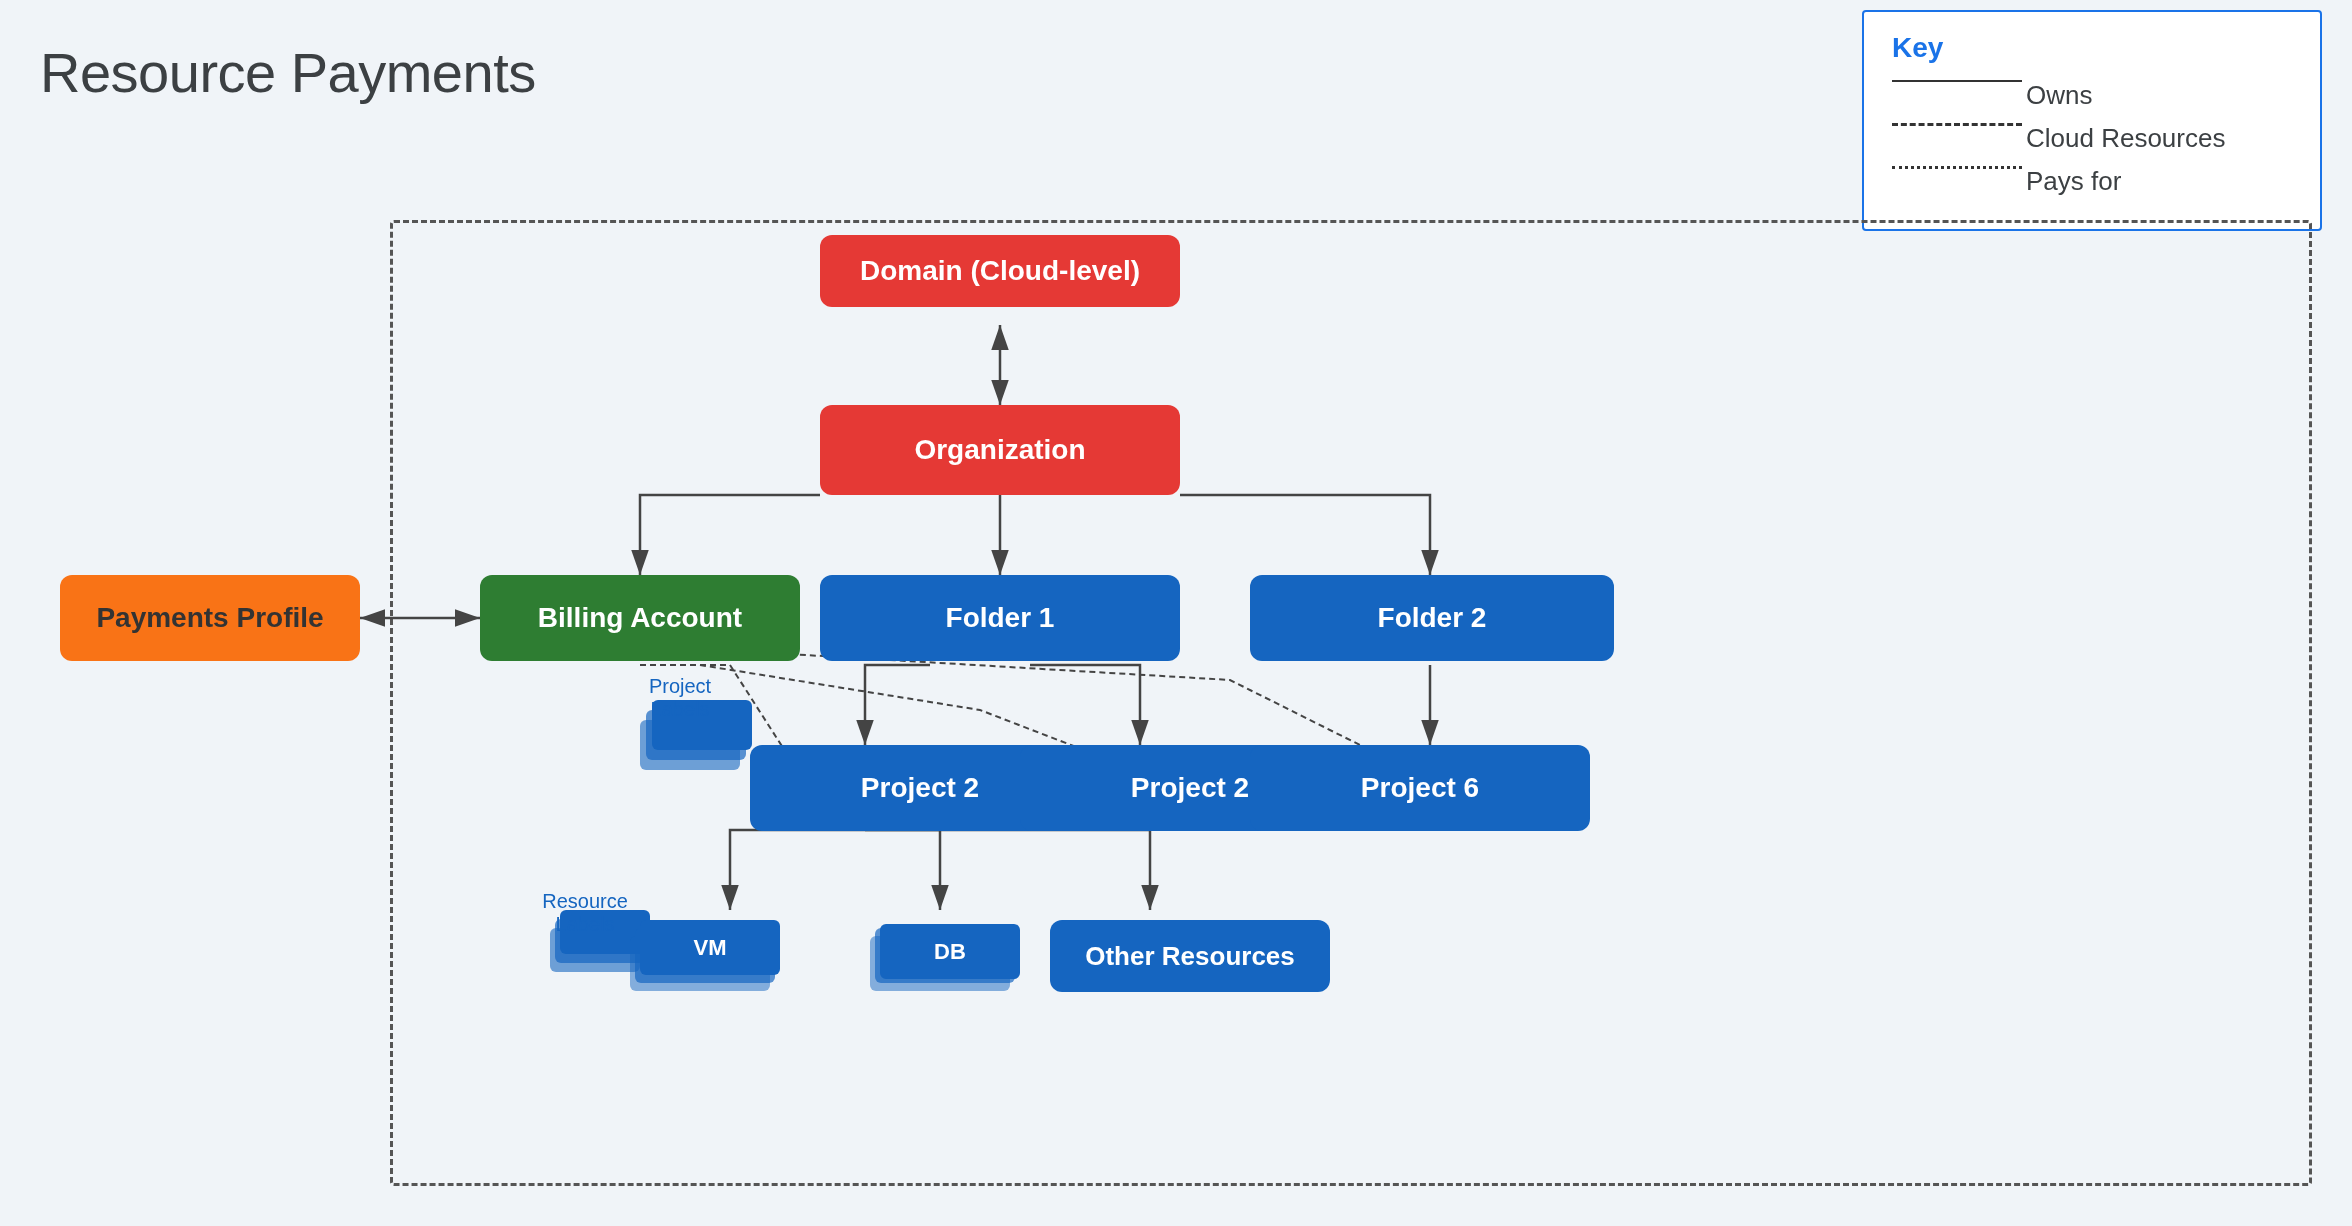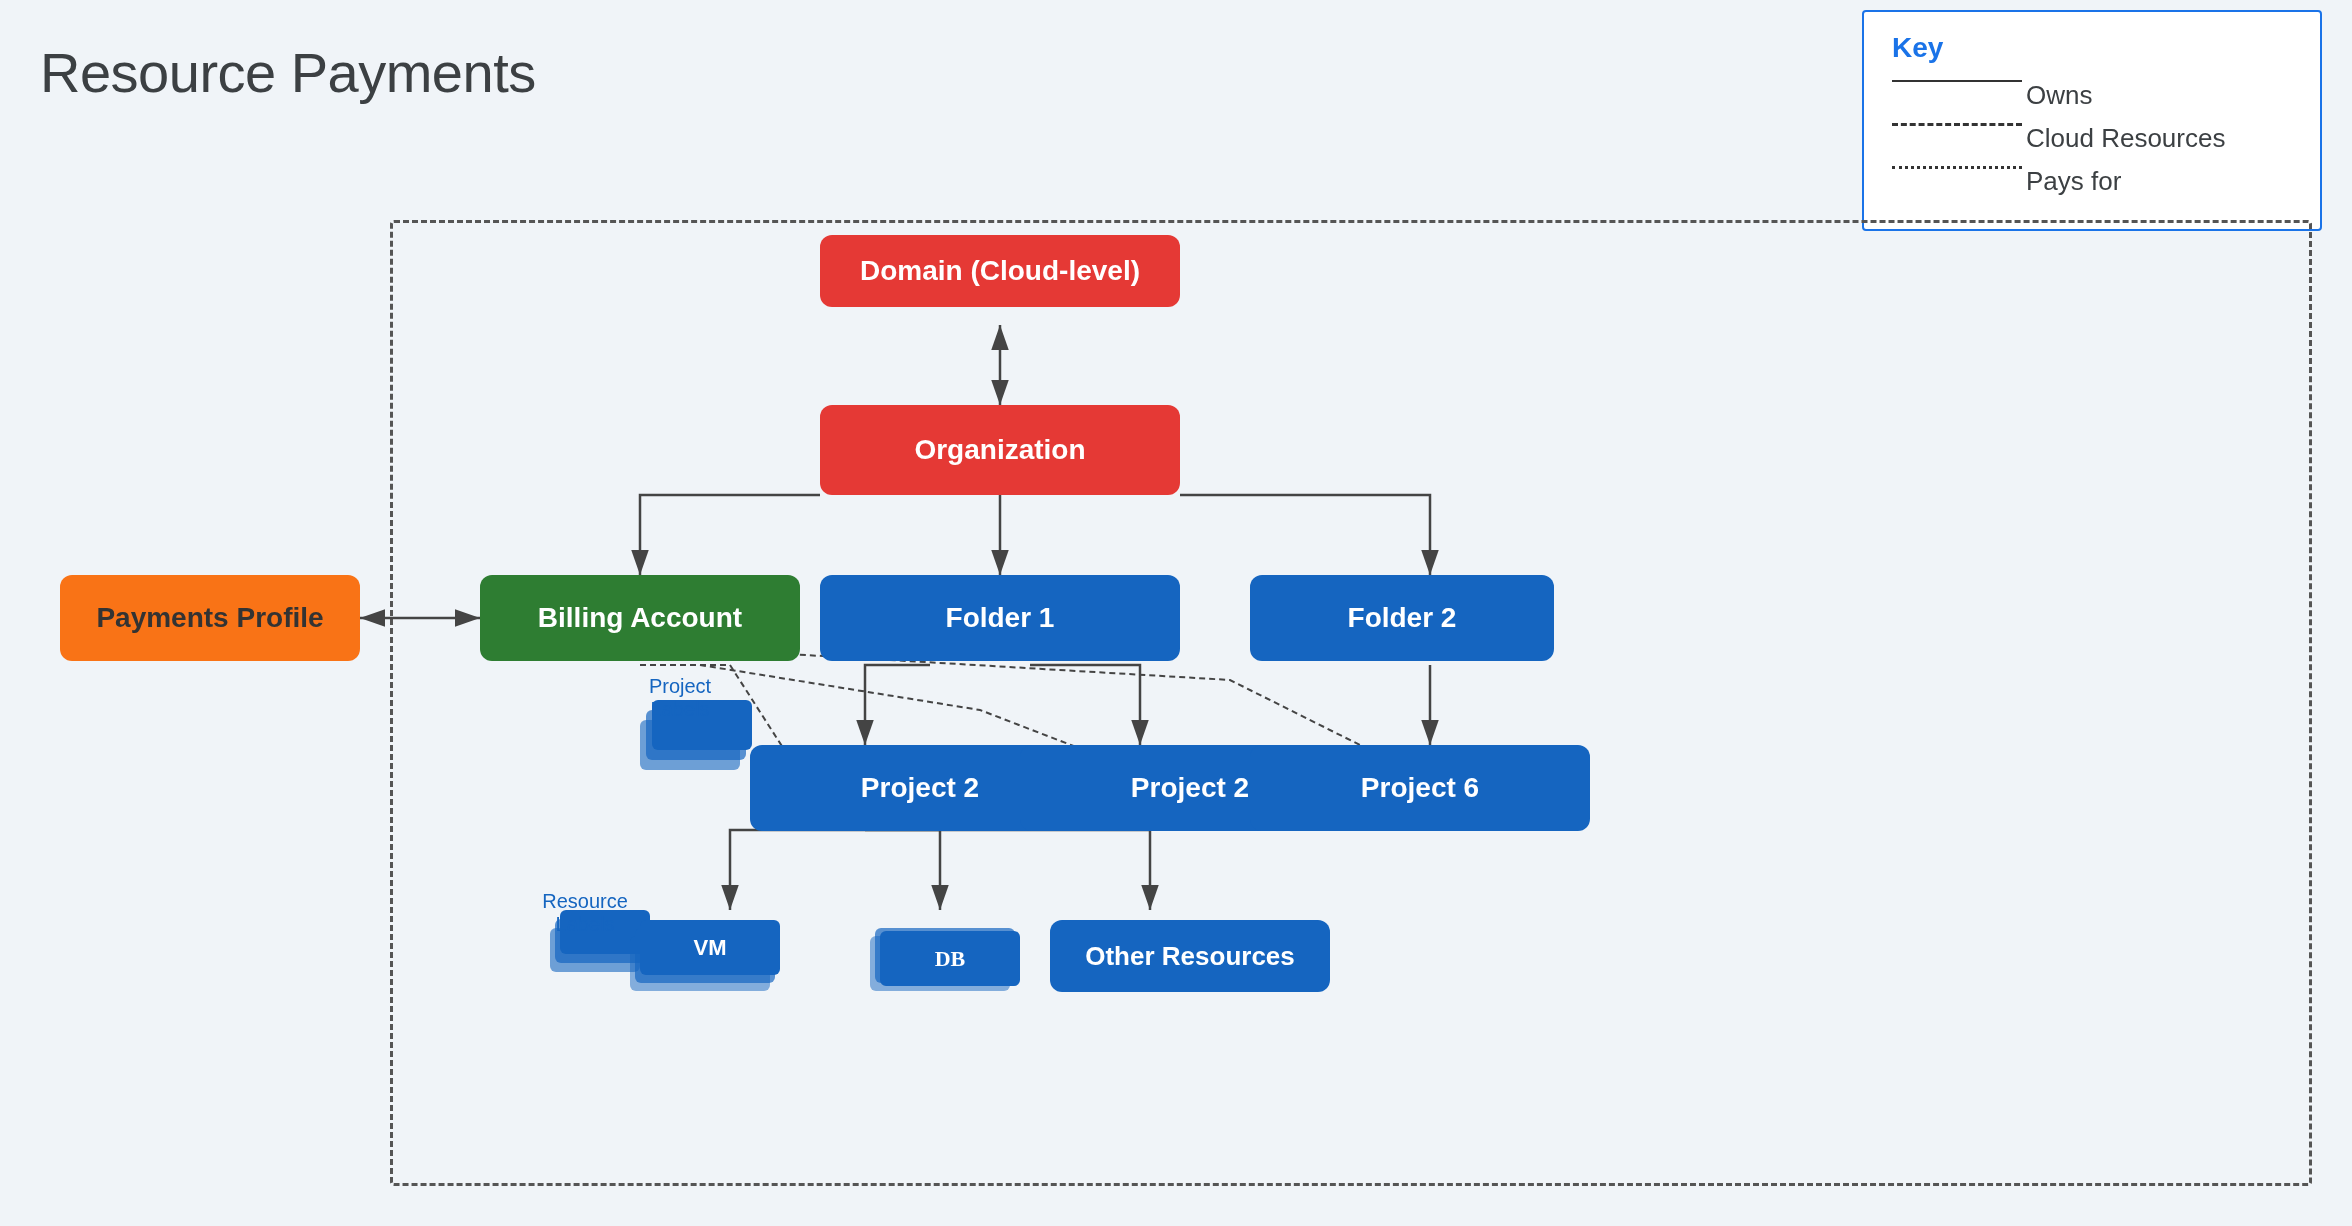--- a/index.html
+++ b/index.html
@@ -234,21 +234,21 @@
   <div class="node node-red node-large" style="left: 790px; top: 115px; width: 360px; height: 72px; font-size: 28px;">Domain (Cloud-level)</div>
 
   <div class="node node-red node-large" style="left: 790px; top: 285px; width: 360px; height: 90px; font-size: 28px;">Organization</div>
 
   <div class="node node-yellow node-medium" style="left: 30px; top: 455px; width: 300px; height: 86px; font-size: 28px;">Payments Profile</div>
 
   <div class="node node-green node-medium" style="left: 450px; top: 455px; width: 320px; height: 86px; font-size: 28px;">Billing Account</div>
 
   <div class="node node-blue node-medium" style="left: 790px; top: 455px; width: 360px; height: 86px; font-size: 28px;">Folder 1</div>
 
-  <div class="node node-blue node-medium" style="left: 1220px; top: 455px; width: 304px; height: 86px; font-size: 28px;">Folder 2</div>
+  <div class="node node-blue node-medium" style="left: 1220px; top: 455px; width: 364px; height: 86px; font-size: 28px;">Folder 2</div>
 
   <div class="stack-group" style="left: 610px; top: 580px;">
     <div class="stack-card" style="width: 100px; height: 50px; top: 20px; left: 0px; background: #1565c0; opacity: 0.6;"></div>
     <div class="stack-card" style="width: 100px; height: 50px; top: 10px; left: 6px; background: #1565c0; opacity: 0.7;"></div>
     <div class="stack-card" style="width: 100px; height: 50px; top: 0px; left: 12px; background: #1565c0;"></div>
   </div>
   <div class="label-blue" style="left: 590px; top: 555px; width: 120px; font-size: 20px;">Project
 Labels</div>
 
   <div class="node node-blue" style="left: 720px; top: 625px; width: 340px; height: 86px; font-size: 28px;">Project 2</div>
@@ -267,18 +267,18 @@
 
   <div class="stack-group" style="left: 600px; top: 800px;">
     <div class="stack-card" style="width: 140px; height: 55px; top: 16px; left: 0px; background: #1565c0; opacity: 0.5;"></div>
     <div class="stack-card" style="width: 140px; height: 55px; top: 8px; left: 5px; background: #1565c0; opacity: 0.7;"></div>
     <div class="stack-card" style="width: 140px; height: 55px; top: 0px; left: 10px; background: #1565c0;">VM</div>
   </div>
 
   <div class="stack-group" style="left: 840px; top: 800px;">
     <div class="stack-card" style="width: 140px; height: 55px; top: 16px; left: 0px; background: #1565c0; opacity: 0.5;"></div>
     <div class="stack-card" style="width: 140px; height: 55px; top: 8px; left: 5px; background: #1565c0; opacity: 0.7;"></div>
-    <div class="stack-card" style="width: 140px; height: 55px; top: 11px; left: 10px; background: #1565c0; font-family: Liberation Serif, serif;">DB</div>
+    <div class="stack-card" style="width: 140px; height: 55px; top: 4px; left: 10px; background: #1565c0;">DB</div>
   </div>
 
   <div class="node node-blue" style="left: 1020px; top: 800px; width: 280px; height: 72px; font-size: 26px;">Other Resources</div>
 
 </div>
 
 </body></html>

